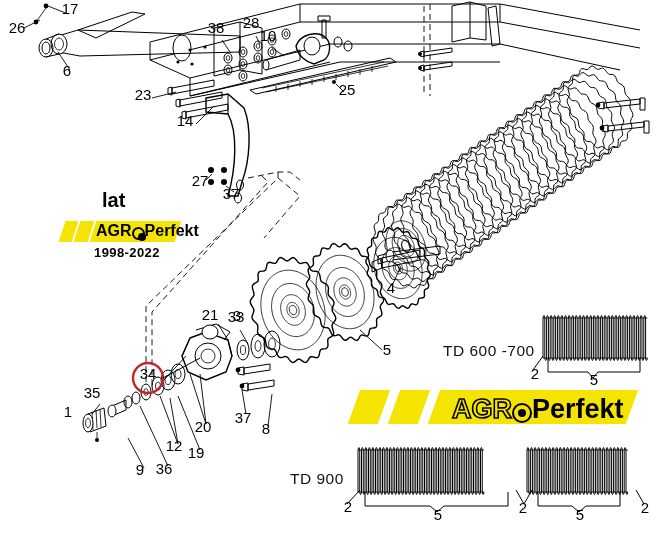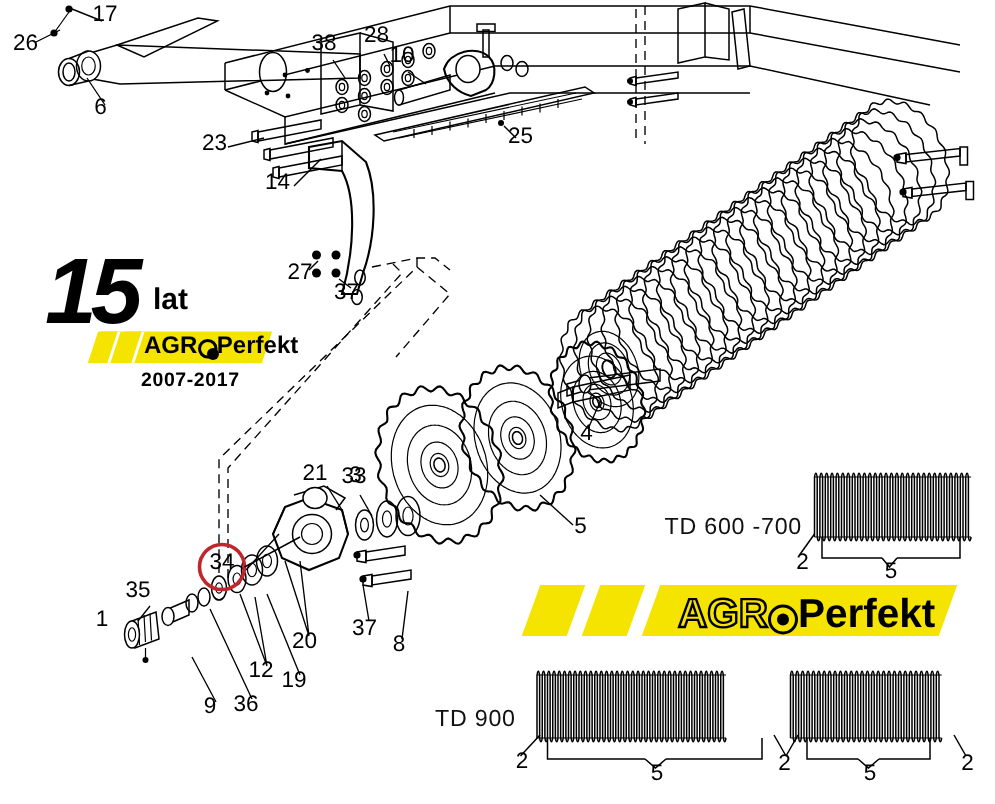--- a/index.html
+++ b/index.html
@@ -398,27 +398,26 @@
         <text x="523" y="513" class="cal" text-anchor="middle">2</text>
         <text x="580" y="520" class="cal" text-anchor="middle">5</text>
         <text x="645" y="513" class="cal" text-anchor="middle">2</text>
       </g>
 
     <text class="td" id="td600label" x="443" y="356">TD 600 -700</text>
     <text class="td" id="td900label" x="290" y="484">TD 900</text>
   </svg>
 
   <div class="logo15">
-    <div class="big">15</div>
     <div class="lat">lat</div>
     <div class="band"></div>
     <div class="bar1"></div>
     <div class="bar2"></div>
     <div class="ap"><span>AGR</span><span class="ringo" style="width:13px;height:13px;border-width:2px;top:2px"></span><span>Perfekt</span></div>
-    <div class="yr">2007-2017</div>
+    <div class="yr">1998-2022</div>
   </div>
 
   <div class="bigLogo">
     <div class="sl s1"></div>
     <div class="sl s2"></div>
     <div class="sl s3"></div>
     <div class="txt"><span class="apy">AGR</span><span class="ringo"></span><span class="apk">Perfekt</span></div>
   </div>
 
 </div>

